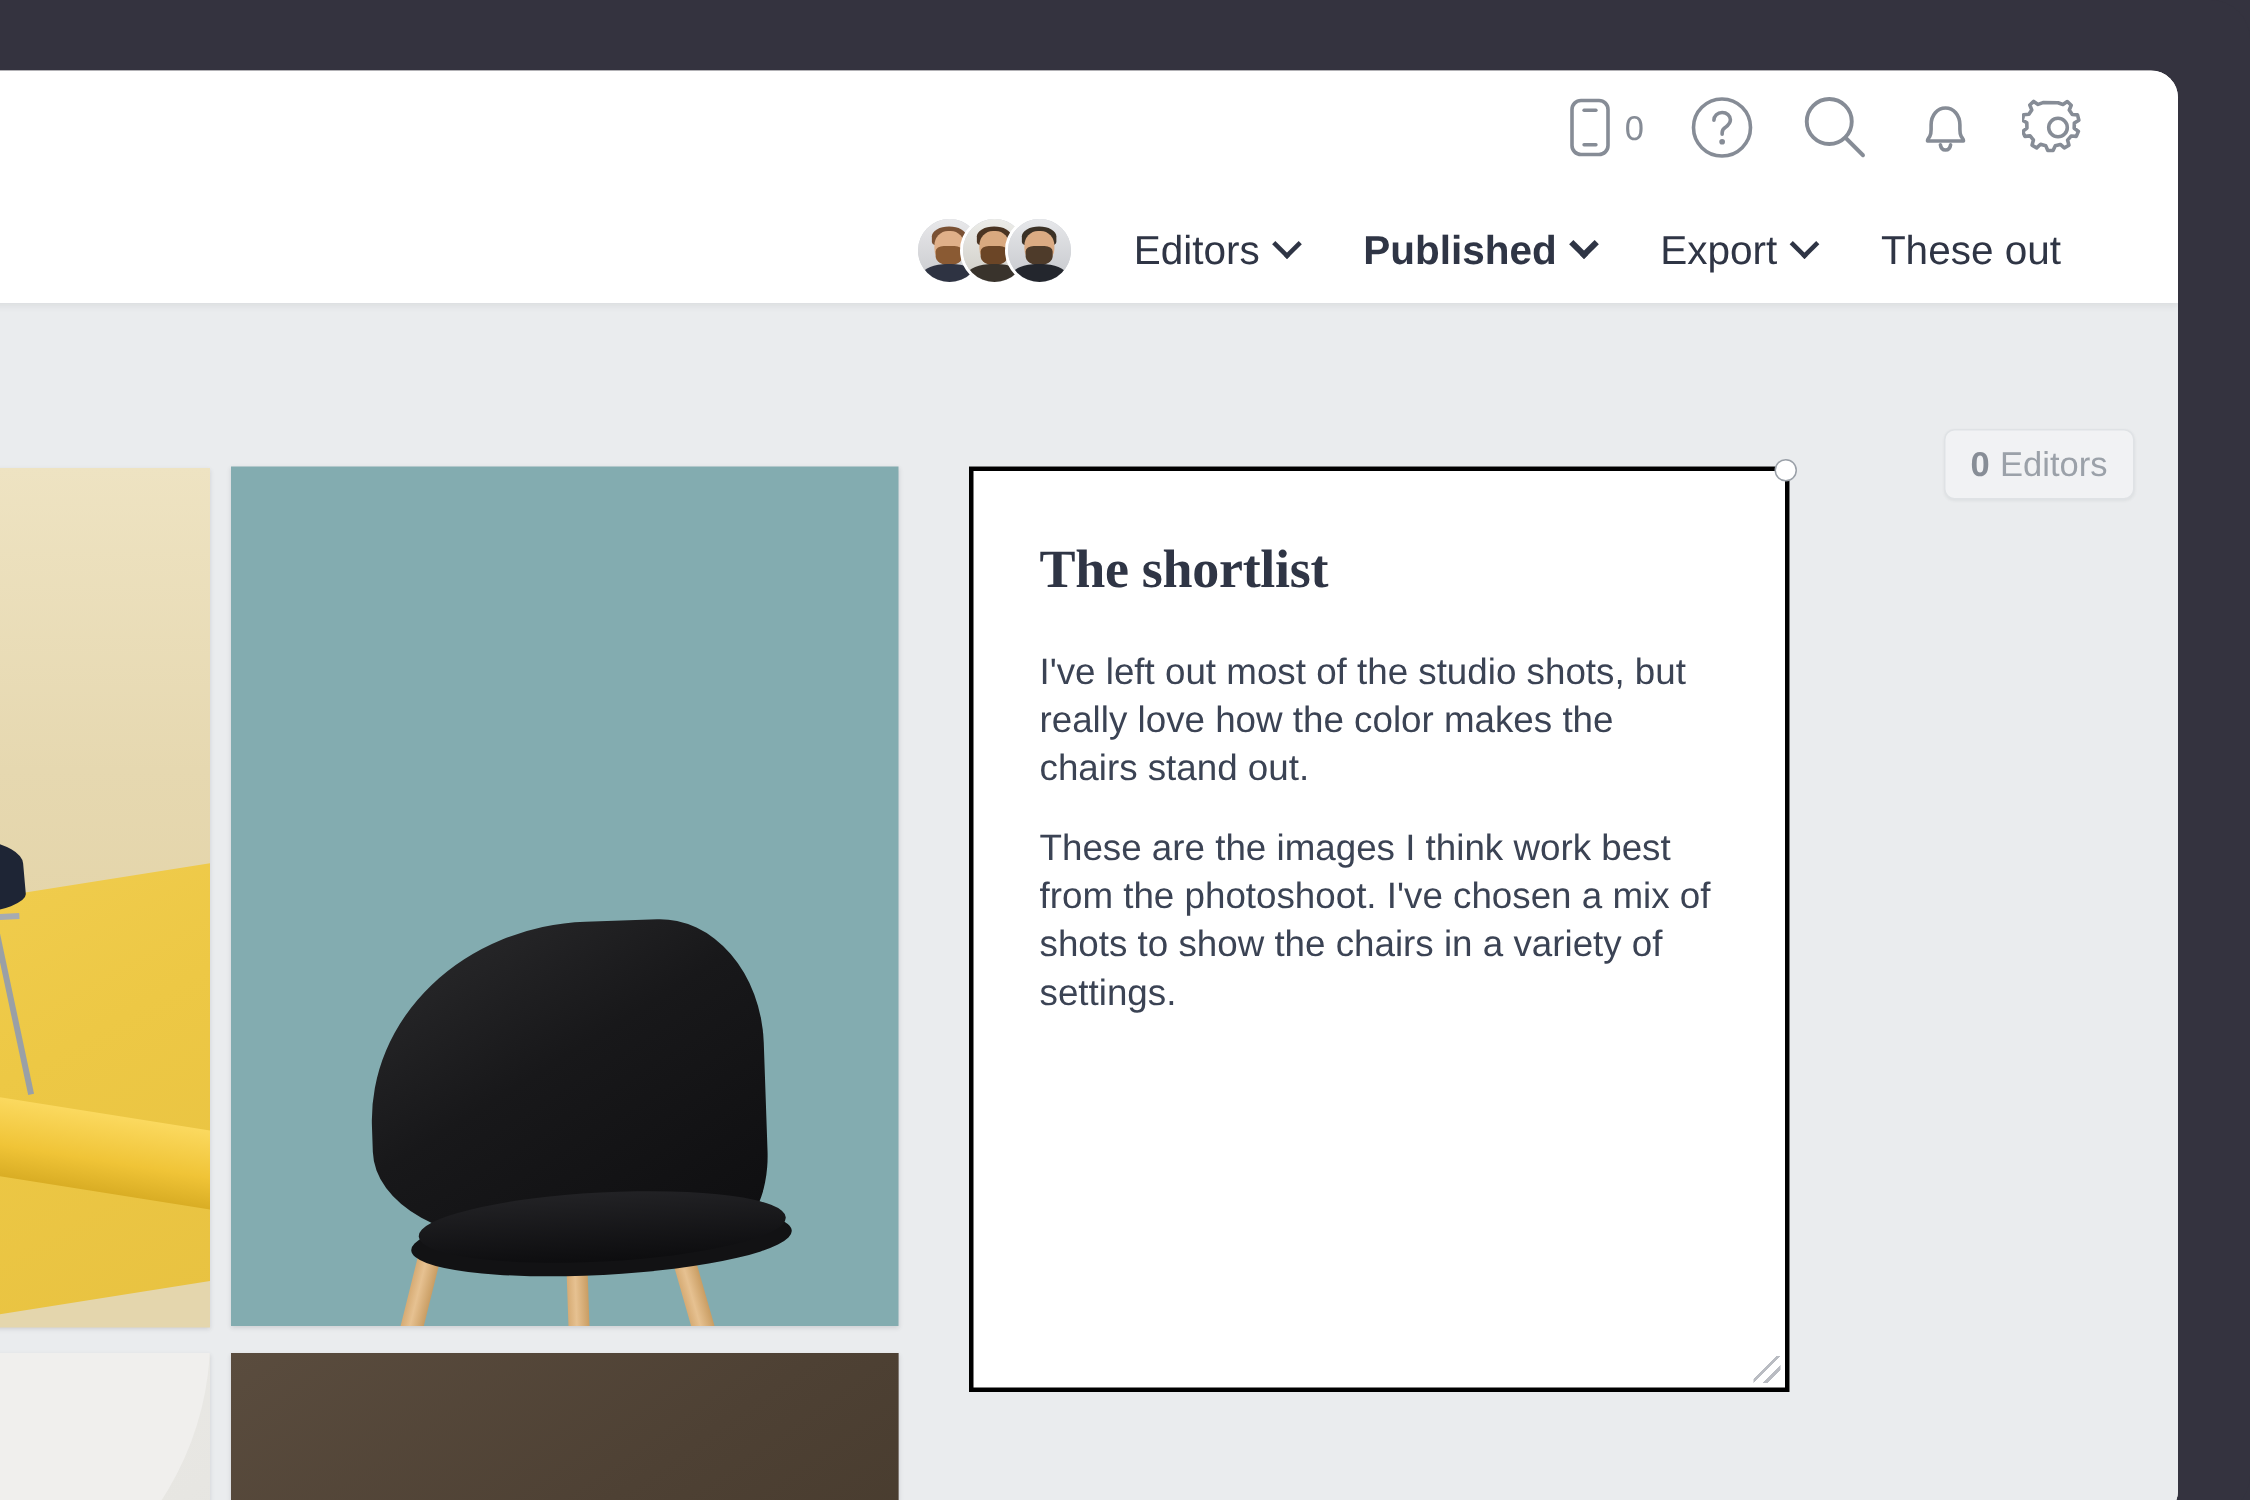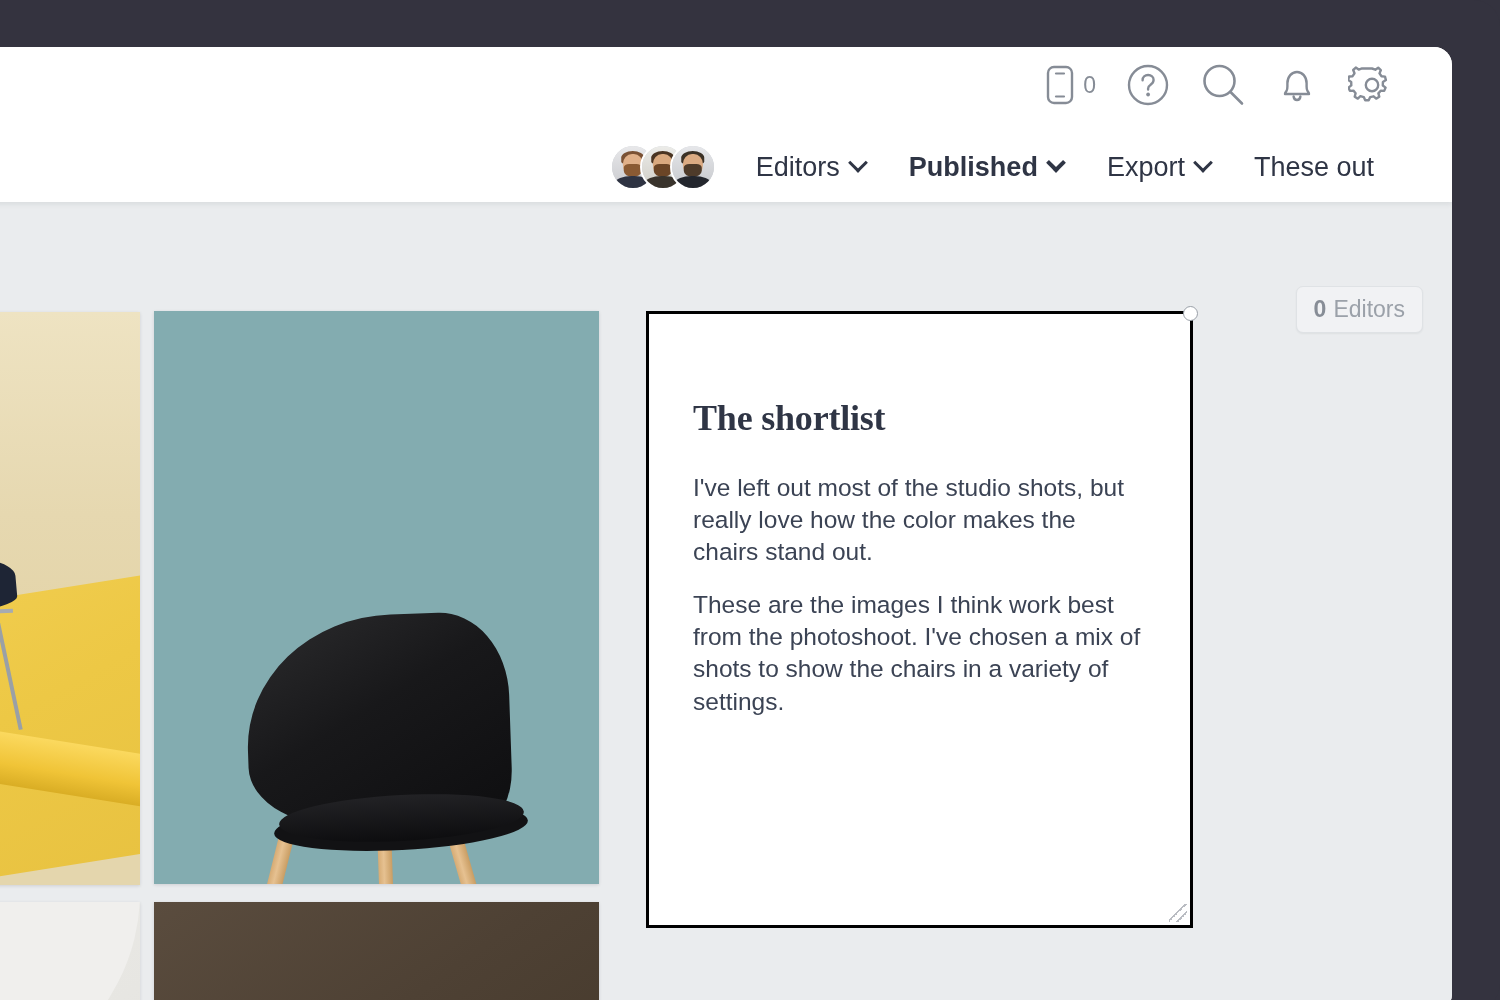--- a/index.html
+++ b/index.html
@@ -290,21 +290,20 @@
   #text-card {
     position: absolute;
     left: 706px; top: 109px;
     width: 547px; height: 617px;
     background: #ffffff;
     border: 3px solid #000000;
     cursor: default;
   }
   #card-body {
     padding: 44px 46px 0 44px;
-    margin-top: 39px;
   }
   #card-heading {
     font-family: "Liberation Serif", serif;
     font-weight: bold;
     font-size: 36px;
     color: #2f3545;
     margin-bottom: 33px;
     letter-spacing: -.2px;
   }
   .card-para {

